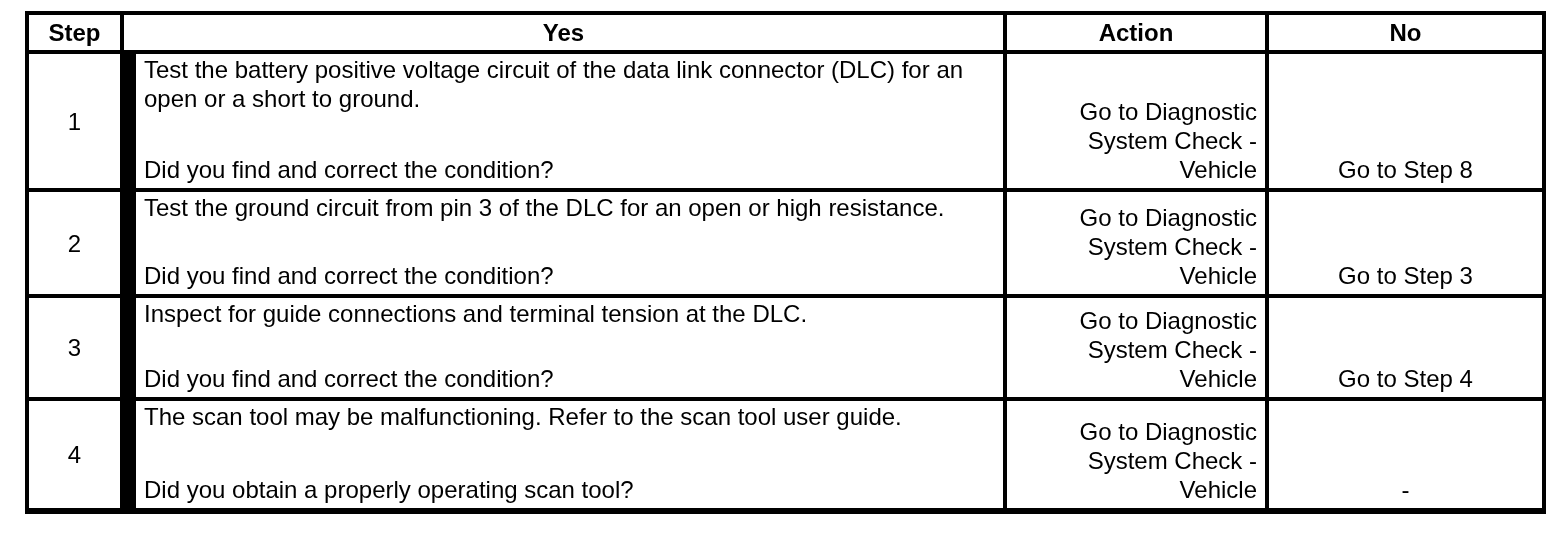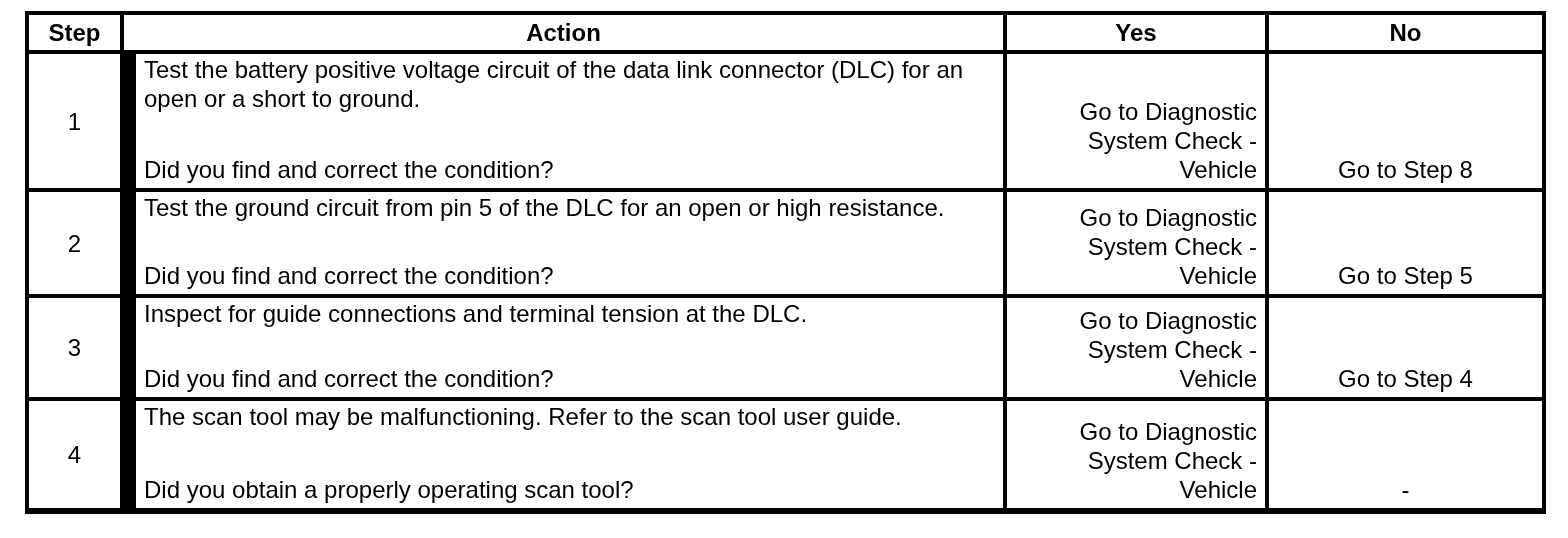--- a/index.html
+++ b/index.html
@@ -58,46 +58,46 @@
     justify-content: center;
     padding: 2px 6px 4px 6px;
     text-align: center;
   }
 </style>
 </head>
 <body>
 
 <div class="dtable" id="dtable">
   <div class="cell th">Step</div>
+  <div class="cell th">Yes</div>
   <div class="cell th">Action</div>
-  <div class="cell th">Yes</div>
   <div class="cell th">No</div>
 
   <div class="cell step">1</div>
   <div class="cell action">
     <div>Test the battery positive voltage circuit of the data link connector (DLC) for an open or a short to ground.</div>
     <div>Did you find and correct the condition?</div>
   </div>
   <div class="cell yes">
     <span>Go to Diagnostic System Check - Vehicle</span>
   </div>
   <div class="cell no">
     <span>Go to Step 8</span>
   </div>
 
   <div class="cell step">2</div>
   <div class="cell action">
-    <div>Test the ground circuit from pin 5 of the DLC for an open or high resistance.</div>
+    <div>Test the ground circuit from pin 3 of the DLC for an open or high resistance.</div>
     <div>Did you find and correct the condition?</div>
   </div>
   <div class="cell yes">
     <span>Go to Diagnostic System Check - Vehicle</span>
   </div>
   <div class="cell no">
-    <span>Go to Step 5</span>
+    <span>Go to Step 3</span>
   </div>
 
   <div class="cell step">3</div>
   <div class="cell action">
     <div>Inspect for guide connections and terminal tension at the DLC.</div>
     <div>Did you find and correct the condition?</div>
   </div>
   <div class="cell yes">
     <span>Go to Diagnostic System Check - Vehicle</span>
   </div>

